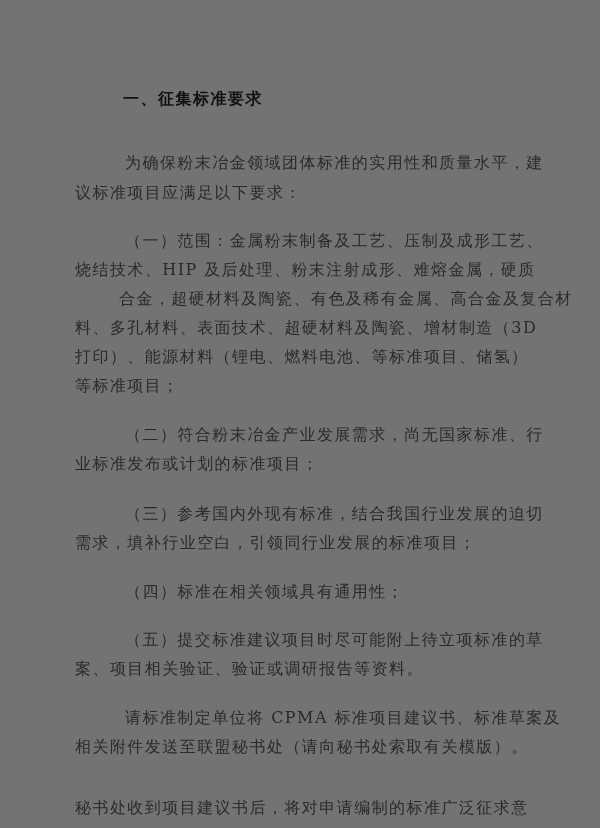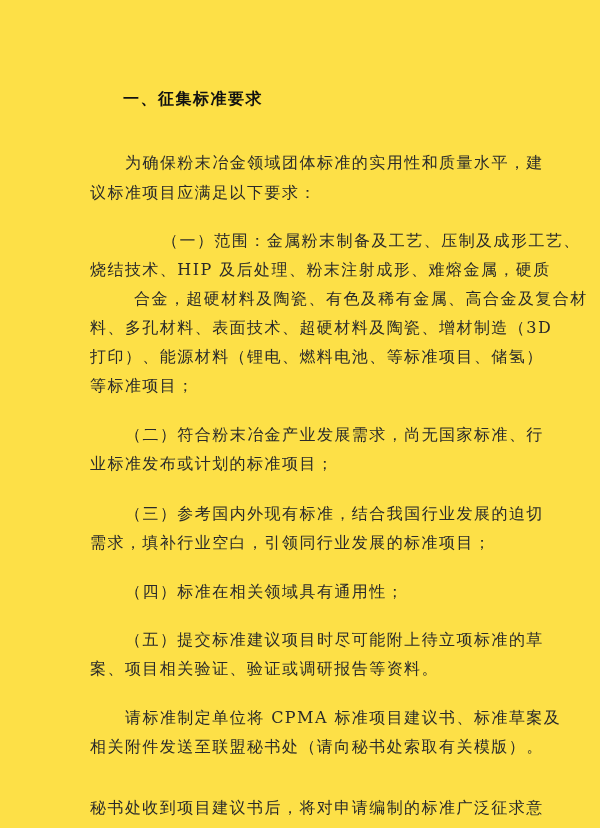--- a/index.html
+++ b/index.html
@@ -1,36 +1,36 @@
 <!DOCTYPE html>
 <html><head>
 <meta charset="utf-8">
 <style>
   html, body { margin: 0; padding: 0; background: #ffffff; }
   body { width: 600px; height: 828px; overflow: hidden; position: relative;
          font-family: "DejaVu Serif", "Liberation Serif", serif; color: #2a2a2a; }
-  .page { position: absolute; left: 0; top: 0; width: 600px; height: 828px; background: #fde047; }
-  .line { position: absolute; left: 90px; width: 420px; font-size: 16px; line-height: 20px;
+  .page { position: absolute; left: 0; top: 0; width: 600px; height: 828px; background: #737373; }
+  .line { position: absolute; left: 75px; width: 420px; font-size: 16px; line-height: 20px;
           white-space: nowrap; letter-spacing: 1.45px; }
   .indent { left: 125px; width: 385px; }
   .title { font-weight: bold; font-size: 16px; letter-spacing: 1.5px; color: #111; left: 123px; }
 </style>
 </head>
 <body>
 
 <div class="page">
   <div class="line title" style="top:89px;">一、征集标准要求</div>
 
   <div>
     <div class="line indent" style="top:153px;">为确保粉末冶金领域团体标准的实用性和质量水平，建</div>
     <div class="line" style="top:183px;">议标准项目应满足以下要求：</div>
   </div>
 
   <div>
-    <div class="line indent" style="top:231px;margin-left:37px;">（一）范围：金属粉末制备及工艺、压制及成形工艺、</div>
+    <div class="line indent" style="top:231px;">（一）范围：金属粉末制备及工艺、压制及成形工艺、</div>
     <div class="line" style="top:260px;">烧结技术、HIP 及后处理、粉末注射成形、难熔金属，硬质</div>
     <div class="line" style="top:289px;margin-left:44px;">合金，超硬材料及陶瓷、有色及稀有金属、高合金及复合材</div>
     <div class="line" style="top:318px;">料、多孔材料、表面技术、超硬材料及陶瓷、增材制造（3D</div>
     <div class="line" style="top:347px;">打印）、能源材料（锂电、燃料电池、等标准项目、储氢）</div>
     <div class="line" style="top:376px;">等标准项目；</div>
   </div>
 
   <div>
     <div class="line indent" style="top:425px;">（二）符合粉末冶金产业发展需求，尚无国家标准、行</div>
     <div class="line" style="top:454px;">业标准发布或计划的标准项目；</div>

